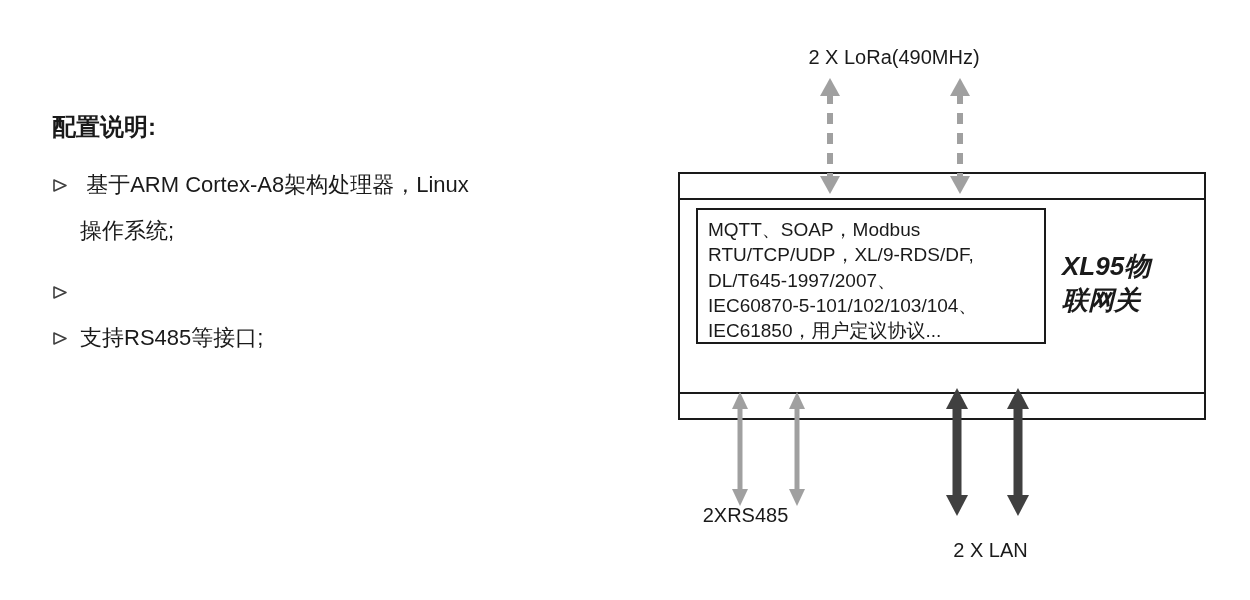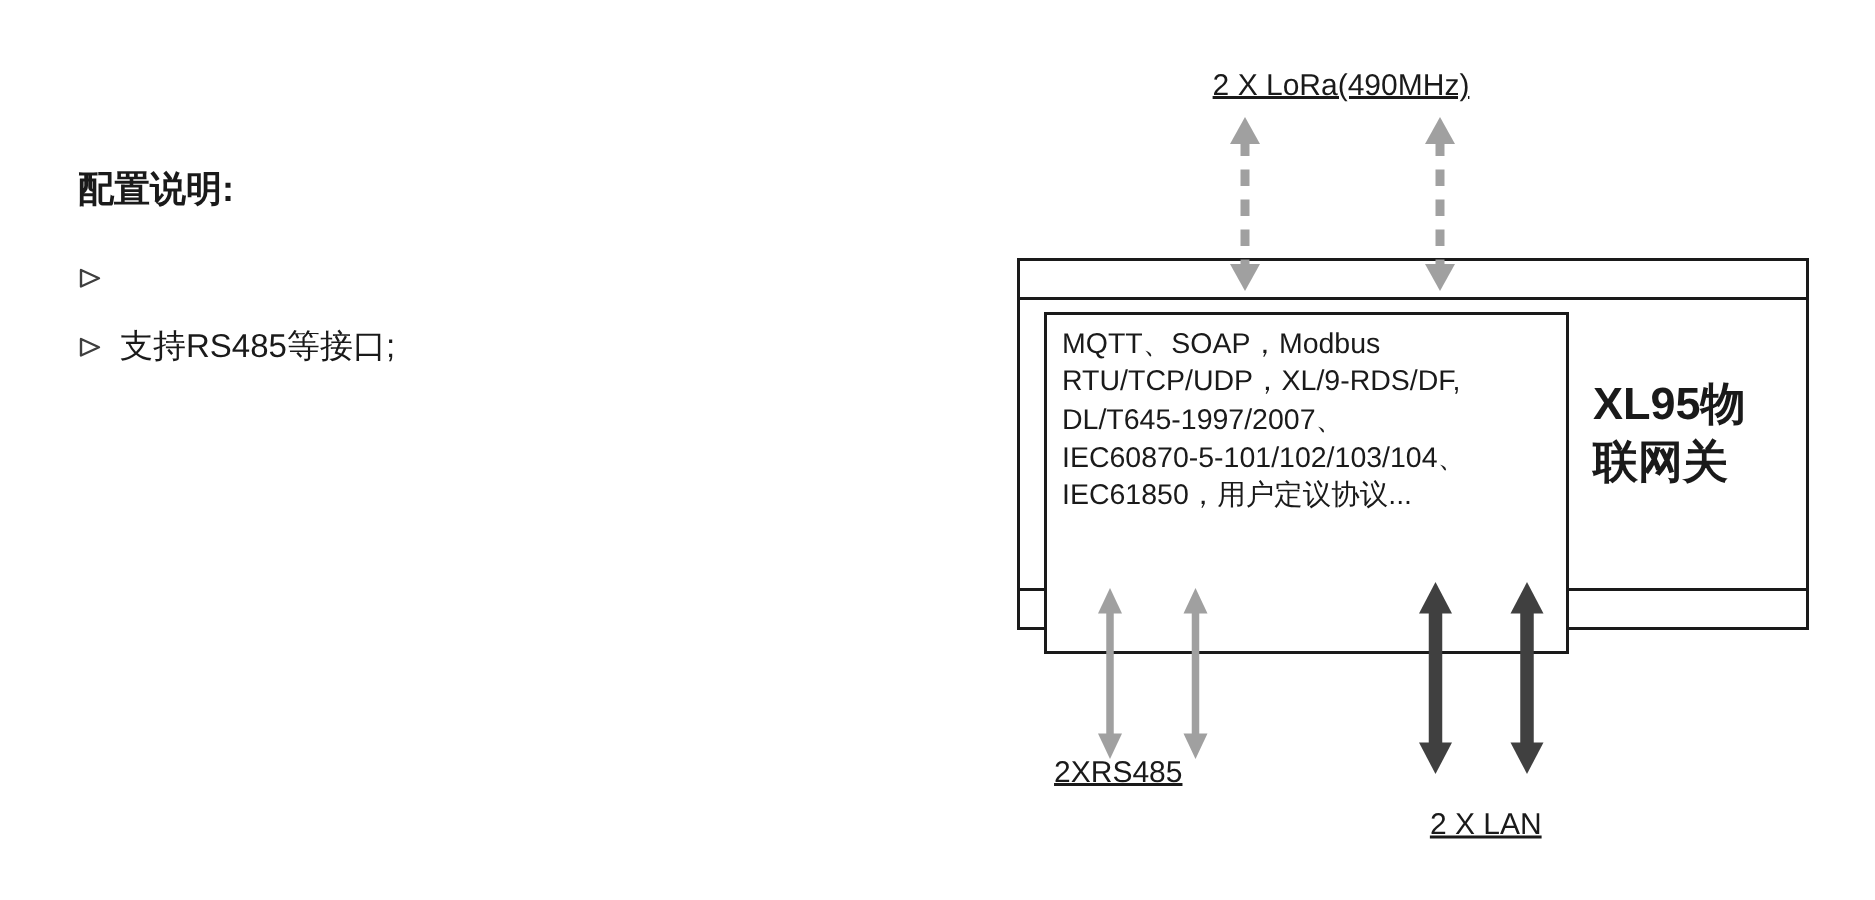--- a/index.html
+++ b/index.html
@@ -21,56 +21,65 @@
   .config { position:absolute; left:36px; top:112px; width:620px;margin-left:16px; }
   .config-title { font-size:24px; font-weight:bold; line-height:1.25; }
   .config-list { list-style:none; margin-top:20px; }
   .config-item { display:flex; align-items:flex-start; font-size:22px; line-height:2.1; margin-bottom:15px; }
   .bullet { flex:0 0 auto; width:16px; height:15px; margin-right:12px; margin-top:16px; }
   .bullet svg { display:block; }
   .item-text { white-space:pre-wrap; }
 
   
   .diagram { position:absolute; inset:0; }
-  .diagram .label { position:absolute; font-size:20px; text-align:center; white-space:nowrap;text-decoration:underline; }
+  .diagram .label { position:absolute; font-size:20px; text-align:center; white-space:nowrap; }
   .top-label { left:778px; top:46px; width:232px; }
   .rs485-label { left:683px; top:504px; width:125px; }
   .lan-label { left:918px; top:539px; width:145px; }
 
   .outer-box {
     position:absolute; left:678px; top:172px; width:528px; height:248px;
     border:2px solid var(--box-border); background:#fff;
   }
   .band-line { position:absolute; left:0; right:0; height:2px; background:var(--box-border); }
   .band-line.top { top:24px; }
   .band-line.bottom { bottom:24px; }
   .inner-box {
-    position:absolute; left:16px; top:34px; width:350px; height:228px;
+    position:absolute; left:16px; top:34px; width:350px; height:136px;
     border:2px solid var(--box-border); padding:7px 10px; background:#fff;
   }
   .protocol-text { font-size:19px; line-height:1.33; white-space:pre-line; }
   .device-name {
     position:absolute; left:382px; top:76px;
-    font-size:30px; font-weight:bold; line-height:1.3; white-space:pre-line;
+    font-size:26px; font-weight:bold; line-height:1.3; white-space:pre-line;font-style:italic;
   }
 
   .arrow { position:absolute; }
   .arrow-gray polygon { fill:var(--gray-arrow); }
   .arrow-gray line { stroke:var(--gray-arrow); }
   .arrow-dark polygon { fill:var(--dark-arrow); }
   .arrow-dark line { stroke:var(--dark-arrow); }
 </style>
 </head>
 <body>
 
 <div class="page">
 
   <section class="config">
     <h2 class="config-title">配置说明:</h2>
     <ul class="config-list">
+      <li class="config-item">
+        <span class="bullet">
+          <svg width="16" height="15" viewBox="0 0 16 15">
+              <path d="M2 2 L14 7.5 L2 13 Z" fill="none" stroke="#3f3f3f" stroke-width="1.6" stroke-linejoin="round"></path>
+            </svg>
+        </span>
+        <span class="item-text"> 基于ARM Cortex-A8架构处理器，Linux
+操作系统;</span>
+      </li>
       <li class="config-item">
         <span class="bullet">
           <svg width="16" height="15" viewBox="0 0 16 15">
               <path d="M2 2 L14 7.5 L2 13 Z" fill="none" stroke="#3f3f3f" stroke-width="1.6" stroke-linejoin="round"></path>
             </svg>
         </span>
       </li>
       <li class="config-item">
         <span class="bullet">
           <svg width="16" height="15" viewBox="0 0 16 15">

